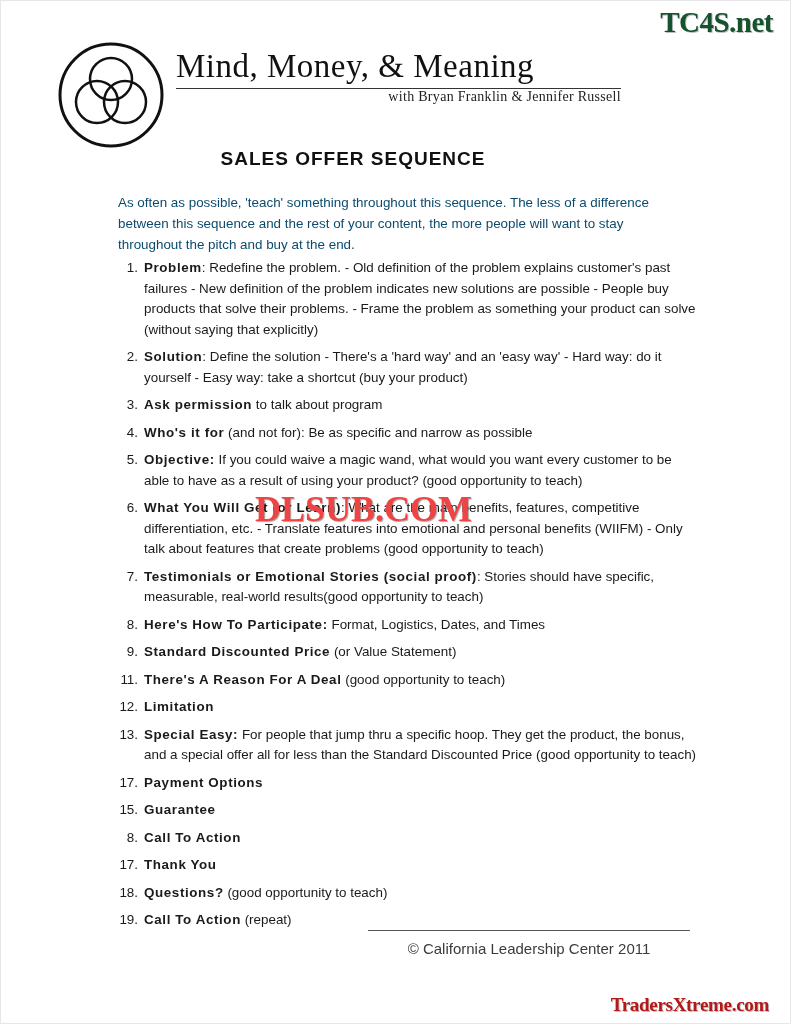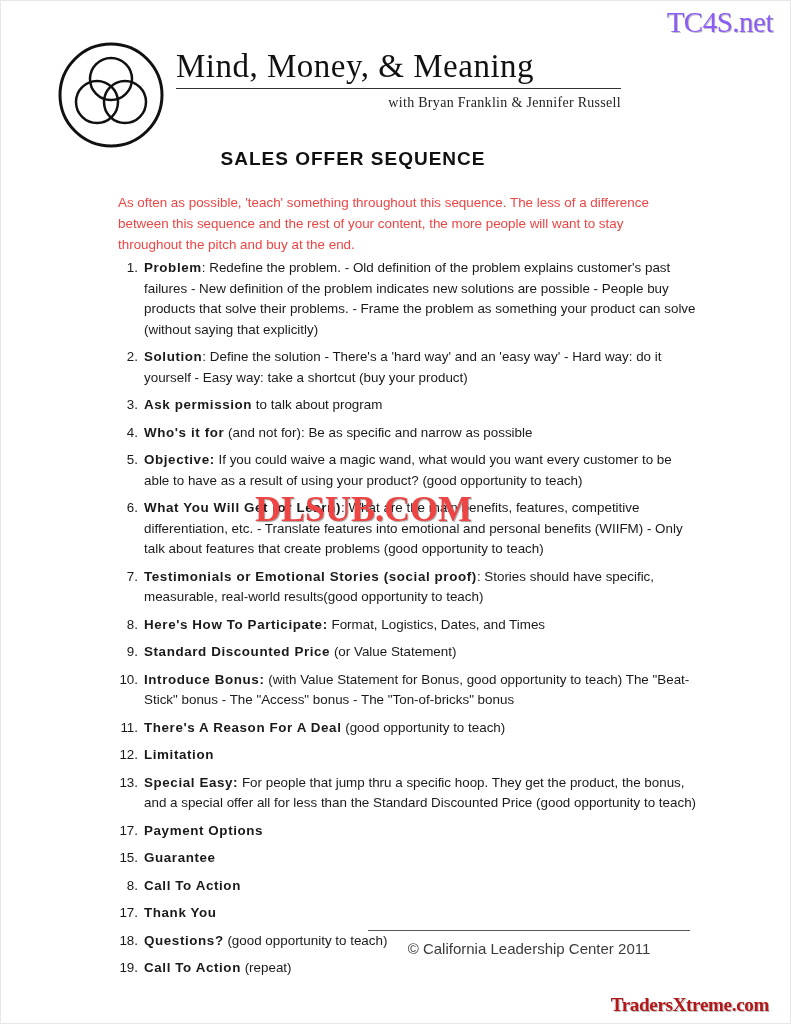--- a/index.html
+++ b/index.html
@@ -21,23 +21,23 @@
     width: 791px;
     height: 1024px;
     background: #fff;
   }
   
   .wm-top {
     position: absolute;
     right: 18px;
     top: 6px;
     font-family: "Liberation Serif", serif;
-    font-weight: normal;
+    font-weight: bold;
     font-size: 29px;
-    color: #8b5cf6;
+    color: #14532d;
     letter-spacing: -0.5px;
     text-shadow: 1px 1px 0 rgba(0,0,0,0.25);
   }
   
   .wm-bottom {
     position: absolute;
     right: 22px;
     bottom: 8px;
     font-family: "Liberation Serif", serif;
     font-weight: bold;
@@ -90,42 +90,41 @@
     border-bottom: 1px solid #333;
     margin-top: 3px;
     width: 445px;
   }
   .brand-sub {
     font-family: "Liberation Serif", serif;
     font-size: 14px;
     color: #222;
     text-align: right;
     width: 445px;
-    margin-top: 6px;
     letter-spacing: 0.3px;
   }
   .doc-title {
     position: absolute;
     left: 0;
     top: 148px;
     width: 706px;
     text-align: center;
     font-size: 19px;
     font-weight: bold;
     letter-spacing: 1px;
     color: #111;
   }
   .intro {
     position: absolute;
     left: 118px;
     top: 192px;
     width: 570px;
     font-size: 13.4px;
     line-height: 21px;
-    color: #ef4444;
+    color: #0c4a6e;
   }
   .list {
     position: absolute;
     left: 118px;
     top: 258px;
     width: 580px;
   }
   .item {
     display: flex;
     align-items: flex-start;
@@ -239,24 +238,20 @@
     <div class="item">
       <div class="num">8.</div>
       <div class="body"><span class="lead">Here's How To Participate:</span><span> Format, Logistics, Dates, and Times</span></div>
     </div>
 
     <div class="item">
       <div class="num">9.</div>
       <div class="body"><span class="lead">Standard Discounted Price</span><span> (or Value Statement)</span></div>
     </div>
 
-    <div class="item">
-      <div class="num">10.</div>
-      <div class="body"><span class="lead">Introduce Bonus:</span><span> (with Value Statement for Bonus, good opportunity to teach) The "Beat-Stick" bonus - The "Access" bonus - The "Ton-of-bricks" bonus</span></div>
-    </div>
 
     <div class="item">
       <div class="num">11.</div>
       <div class="body"><span class="lead">There's A Reason For A Deal</span><span> (good opportunity to teach)</span></div>
     </div>
 
     <div class="item">
       <div class="num">12.</div>
       <div class="body"><span class="lead">Limitation</span><span></span></div>
     </div>

